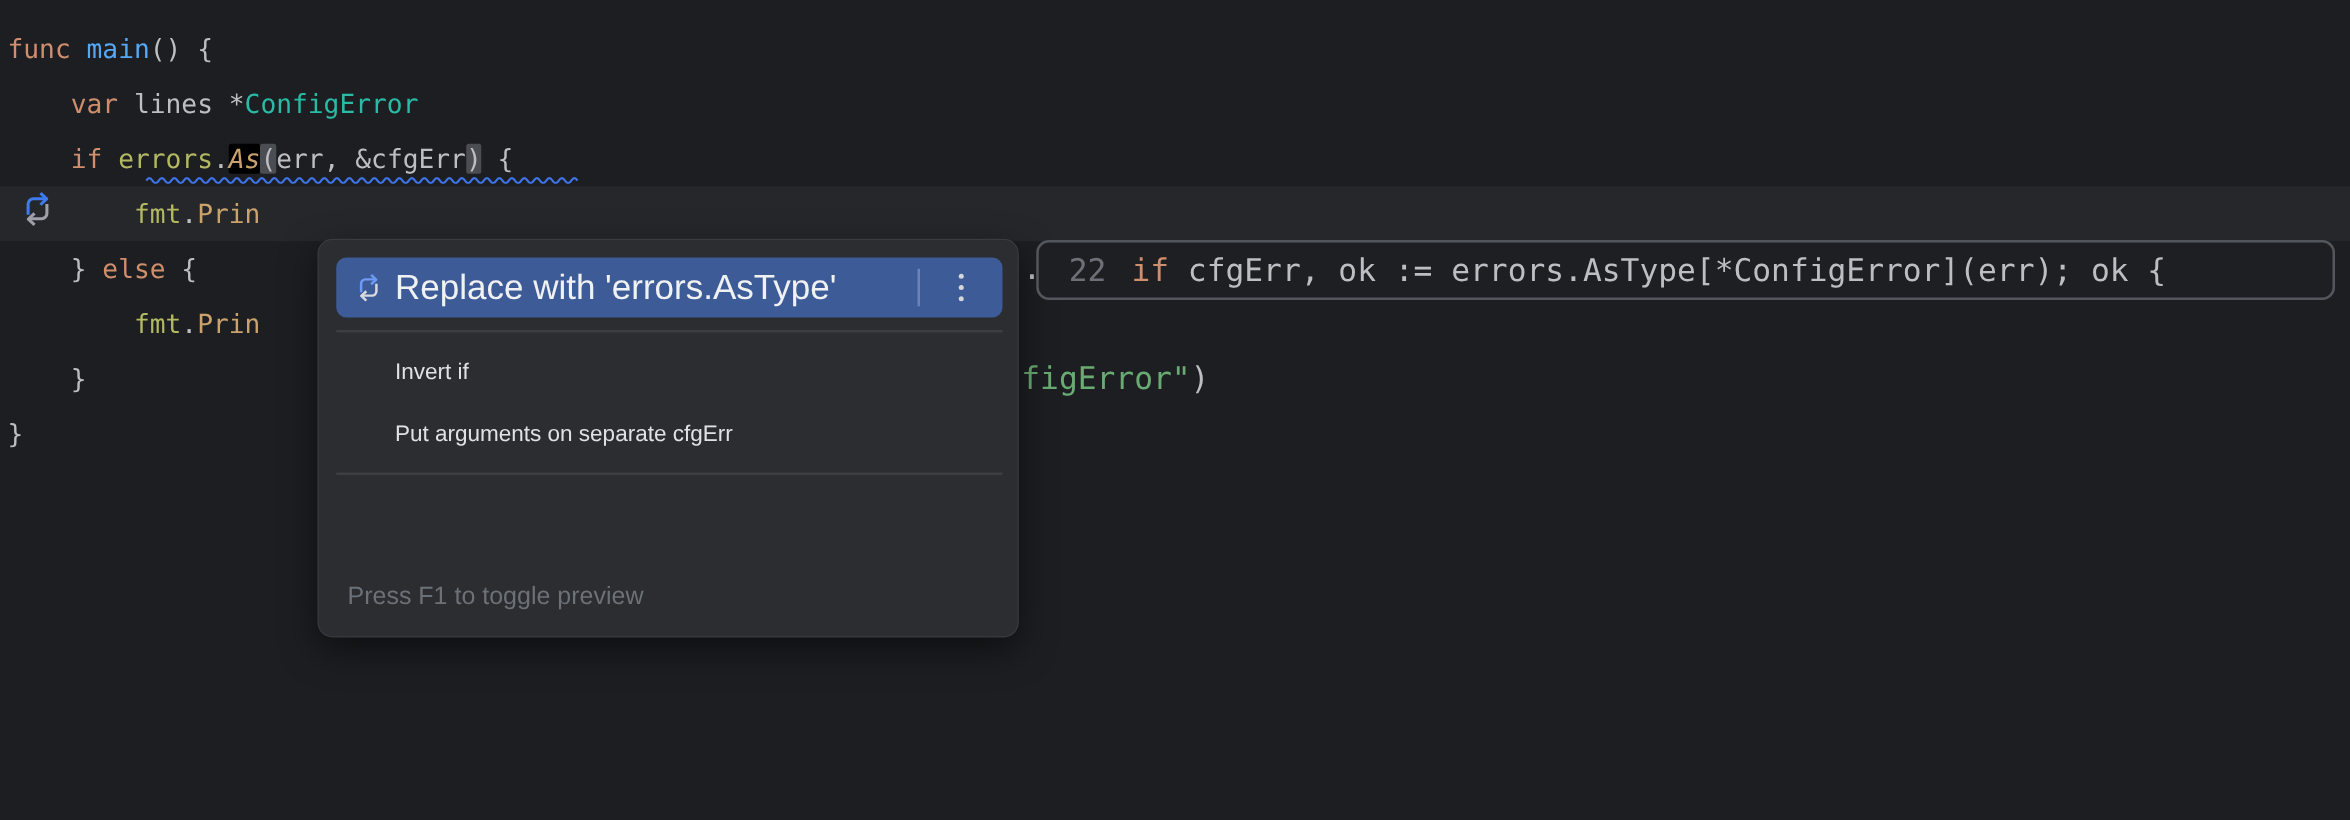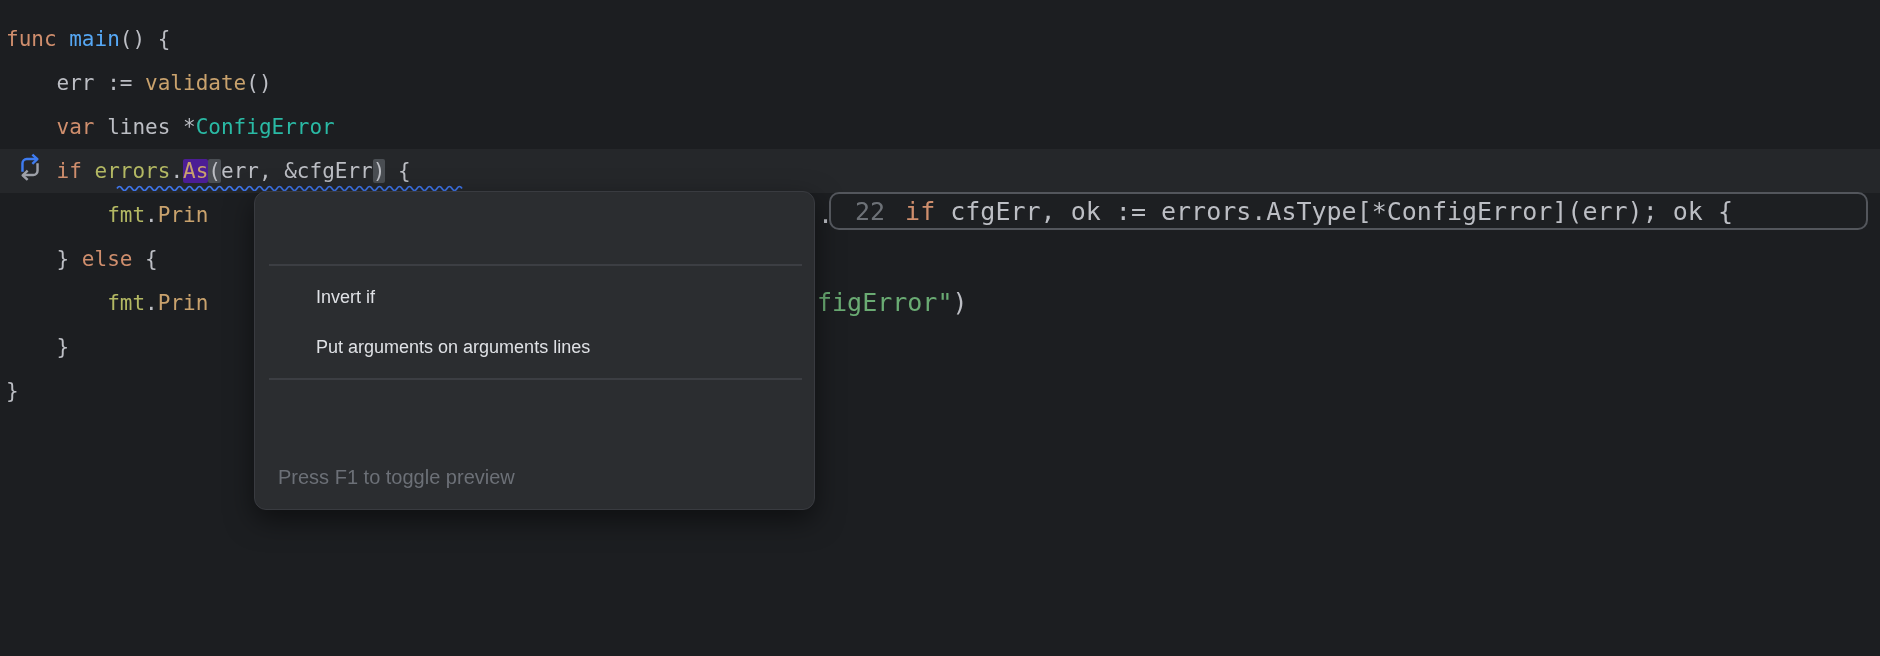--- a/index.html
+++ b/index.html
@@ -11,21 +11,21 @@
   #caret-line { position:absolute; left:0; top:149px; width:1880px; height:44px; background:#25272A; }
   #code-lines { position:absolute; left:6px; top:17px; font-family:"DejaVu Sans Mono", monospace; font-size:21px; }
   .code-line { position:relative; height:44px; line-height:44px; white-space:pre; }
   .tok.kw      { color:var(--kw); }
   .tok.fndecl  { color:var(--fndecl); }
   .tok.call    { color:var(--call); }
   .tok.pkg     { color:var(--pkg); }
   .tok.type    { color:var(--type); }
   .tok.str     { color:var(--str); }
   .tok.pl      { color:var(--pl); }
-  .tok.callhl  { color:var(--call); background:#4c1d95; border-radius:2px; }
+  .tok.callhl  { color:var(--call); background:#000000; border-radius:2px;font-style:italic; }
   .tok.parenhl { color:var(--pl);  background:#4A4E53; border-radius:2px; }
   .squiggle { position:absolute; left:105px; bottom:2px; pointer-events:none; }
   .frag { position:absolute; font-family:"DejaVu Sans Mono", monospace; font-size:25px; line-height:44px; white-space:pre; }
   #frag-dot      { left:818px; top:193px; }
   #frag-figerror { left:817px; top:281px; }
 
   
   #gutter-icon { position:absolute; left:14px; top:151px; width:32px; height:32px; }
 
   
@@ -49,35 +49,34 @@
   .popup-item { position:absolute; left:0; width:561px; color:#DFE1E5; font-size:18px;
            line-height:50px; white-space:nowrap; cursor:pointer; }
   #item-invert { top:80px;  height:50px; padding-left:61px; }
   #item-args   { top:130px; height:50px; padding-left:61px; }
   #item-ai     { top:194px; height:50px; padding-left:64px; }
   #item-ai .mi-icon { position:absolute; left:31px; top:12px; width:26px; height:26px; }
 
   #popup-hint { position:absolute; left:23px; top:274px; font-size:20px; color:#6C7077; white-space:nowrap; }
 
   
-  #preview { position:absolute; left:829px; top:192px; width:1039px; height:38px;
+  #preview { position:absolute; left:829px; top:192px; width:1039px; height:48px;
            background:#1D1F22; border:2px solid #53565C; border-radius:10px; z-index:10;
            display:flex; align-items:center; padding-left:24px;
            font-family:"DejaVu Sans Mono", monospace; font-size:25px; white-space:pre; }
   #preview-lnum { color:#6D7177; }
   #preview-code { margin-left:20px; }
 </style>
 </head>
 <body>
 
 <div id="editor">
   <div id="caret-line"></div>
   <div id="code-lines">
       <div class="code-line"><span class="tok kw">func </span><span class="tok fndecl">main</span><span class="tok pl">() {</span></div>
-      <div class="code-line"><span class="tok pl">    err := </span><span class="tok call">validate</span><span class="tok pl">()</span></div>
       <div class="code-line"><span class="tok pl">    </span><span class="tok kw">var</span><span class="tok pl"> lines *</span><span class="tok type">ConfigError</span></div>
       <div class="code-line"><span class="tok pl">    </span><span class="tok kw">if</span><span class="tok pl"> </span><span class="tok pkg">errors</span><span class="tok pl">.</span><span class="tok callhl">As</span><span class="tok parenhl">(</span><span class="tok pl">err, &amp;cfgErr</span><span class="tok parenhl">)</span><span class="tok pl"> {</span><svg class="squiggle" width="354" height="8">
           <path d="M6 5.5 Q8.5 1.5 11 5.5 T16 5.5 T21 5.5 T26 5.5 T31 5.5 T36 5.5 T41 5.5 T46 5.5 T51 5.5 T56 5.5 T61 5.5 T66 5.5 T71 5.5 T76 5.5 T81 5.5 T86 5.5 T91 5.5 T96 5.5 T101 5.5 T106 5.5 T111 5.5 T116 5.5 T121 5.5 T126 5.5 T131 5.5 T136 5.5 T141 5.5 T146 5.5 T151 5.5 T156 5.5 T161 5.5 T166 5.5 T171 5.5 T176 5.5 T181 5.5 T186 5.5 T191 5.5 T196 5.5 T201 5.5 T206 5.5 T211 5.5 T216 5.5 T221 5.5 T226 5.5 T231 5.5 T236 5.5 T241 5.5 T246 5.5 T251 5.5 T256 5.5 T261 5.5 T266 5.5 T271 5.5 T276 5.5 T281 5.5 T286 5.5 T291 5.5 T296 5.5 T301 5.5 T306 5.5 T311 5.5 T316 5.5 T321 5.5 T326 5.5 T331 5.5 T336 5.5 T341 5.5 T346 5.5 T351 5.5" stroke="#3E74E8" stroke-width="1.7" fill="none"></path>
         </svg></div>
       <div class="code-line"><span class="tok pl">        </span><span class="tok pkg">fmt</span><span class="tok pl">.</span><span class="tok call">Prin</span></div>
       <div class="code-line"><span class="tok pl">    } </span><span class="tok kw">else</span><span class="tok pl"> {</span></div>
       <div class="code-line"><span class="tok pl">        </span><span class="tok pkg">fmt</span><span class="tok pl">.</span><span class="tok call">Prin</span></div>
       <div class="code-line"><span class="tok pl">    }</span></div>
       <div class="code-line"><span class="tok pl">}</span></div>
     </div>
@@ -88,29 +87,44 @@
   <svg id="gutter-icon" viewBox="0 0 34 34" fill="none">
     <path d="M9 22 V13 a4.5 4.5 0 0 1 4.5 -4.5 H24" stroke="#3E7BF0" stroke-width="2.6" stroke-linejoin="round"></path>
     <path d="M19.5 3.8 L24.8 8.7 L19.5 13.6" stroke="#3E7BF0" stroke-width="2.6" fill="none" stroke-linejoin="round"></path>
     <path d="M25 13 V21 a4.5 4.5 0 0 1 -4.5 4.5 H10" stroke="#9DA0A8" stroke-width="2.6" stroke-linejoin="round"></path>
     <path d="M14.5 20.9 L9.2 25.8 L14.5 30.7" stroke="#9DA0A8" stroke-width="2.6" fill="none" stroke-linejoin="round"></path>
   </svg>
 </div>
 
 <div id="popup">
 
+  <div id="popup-selected">
+    <svg class="mi-icon" viewBox="0 0 34 34" fill="none">
+      <path d="M9 22 V13 a4.5 4.5 0 0 1 4.5 -4.5 H24" stroke="#6E9BF5" stroke-width="2.6" stroke-linejoin="round"></path>
+      <path d="M19.5 3.8 L24.8 8.7 L19.5 13.6" stroke="#6E9BF5" stroke-width="2.6" fill="none" stroke-linejoin="round"></path>
+      <path d="M25 13 V21 a4.5 4.5 0 0 1 -4.5 4.5 H10" stroke="#D8DADF" stroke-width="2.6" stroke-linejoin="round"></path>
+      <path d="M14.5 20.9 L9.2 25.8 L14.5 30.7" stroke="#D8DADF" stroke-width="2.6" fill="none" stroke-linejoin="round"></path>
+    </svg>
+    <span class="mi-label">Replace with 'errors.AsType'</span>
+    <span id="sel-divider"></span>
+    <span id="sel-kebab">
+        <i></i>
+        <i></i>
+        <i></i>
+      </span>
+  </div>
 
   <div class="popup-sep" id="sep-1"></div>
 
   <div class="popup-item" id="item-invert">
     <span>Invert if</span>
   </div>
 
   <div class="popup-item" id="item-args">
-    <span>Put arguments on arguments lines</span>
+    <span>Put arguments on separate cfgErr</span>
   </div>
 
   <div class="popup-sep" id="sep-2"></div>
 
 
   <div id="popup-hint">Press F1 to toggle preview</div>
 </div>
 
 <div id="preview">
   <span id="preview-lnum">22</span>

